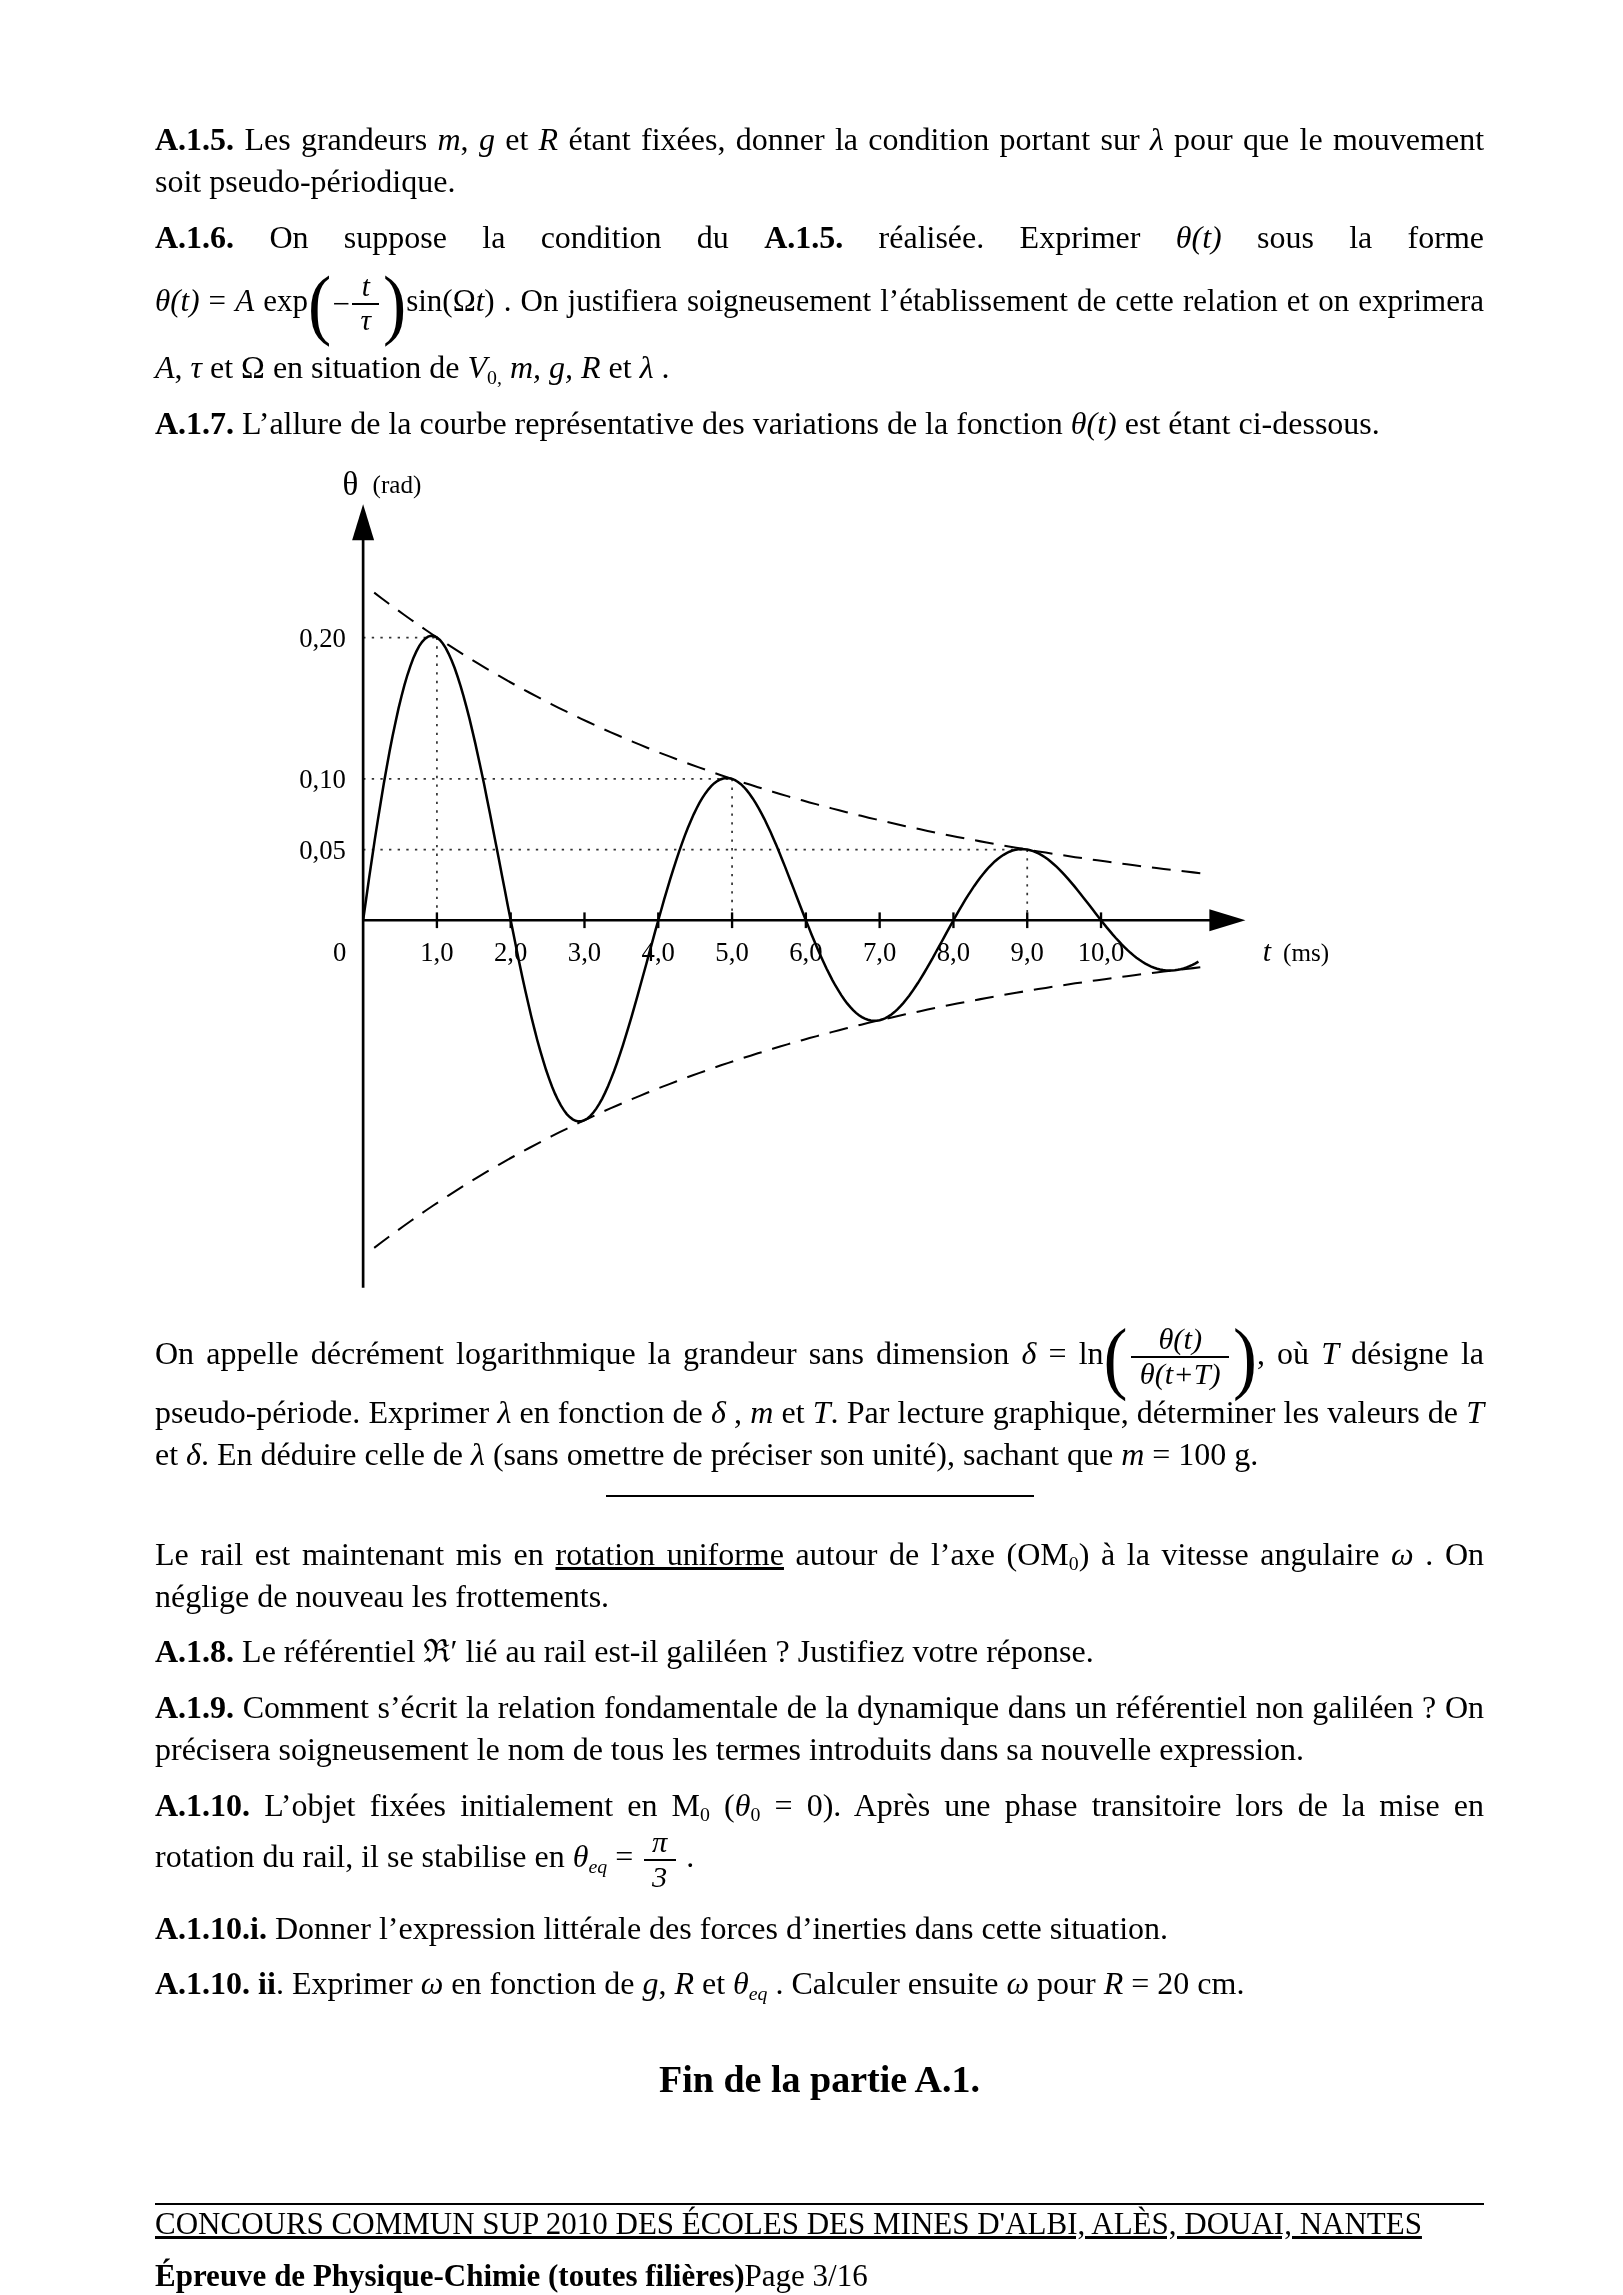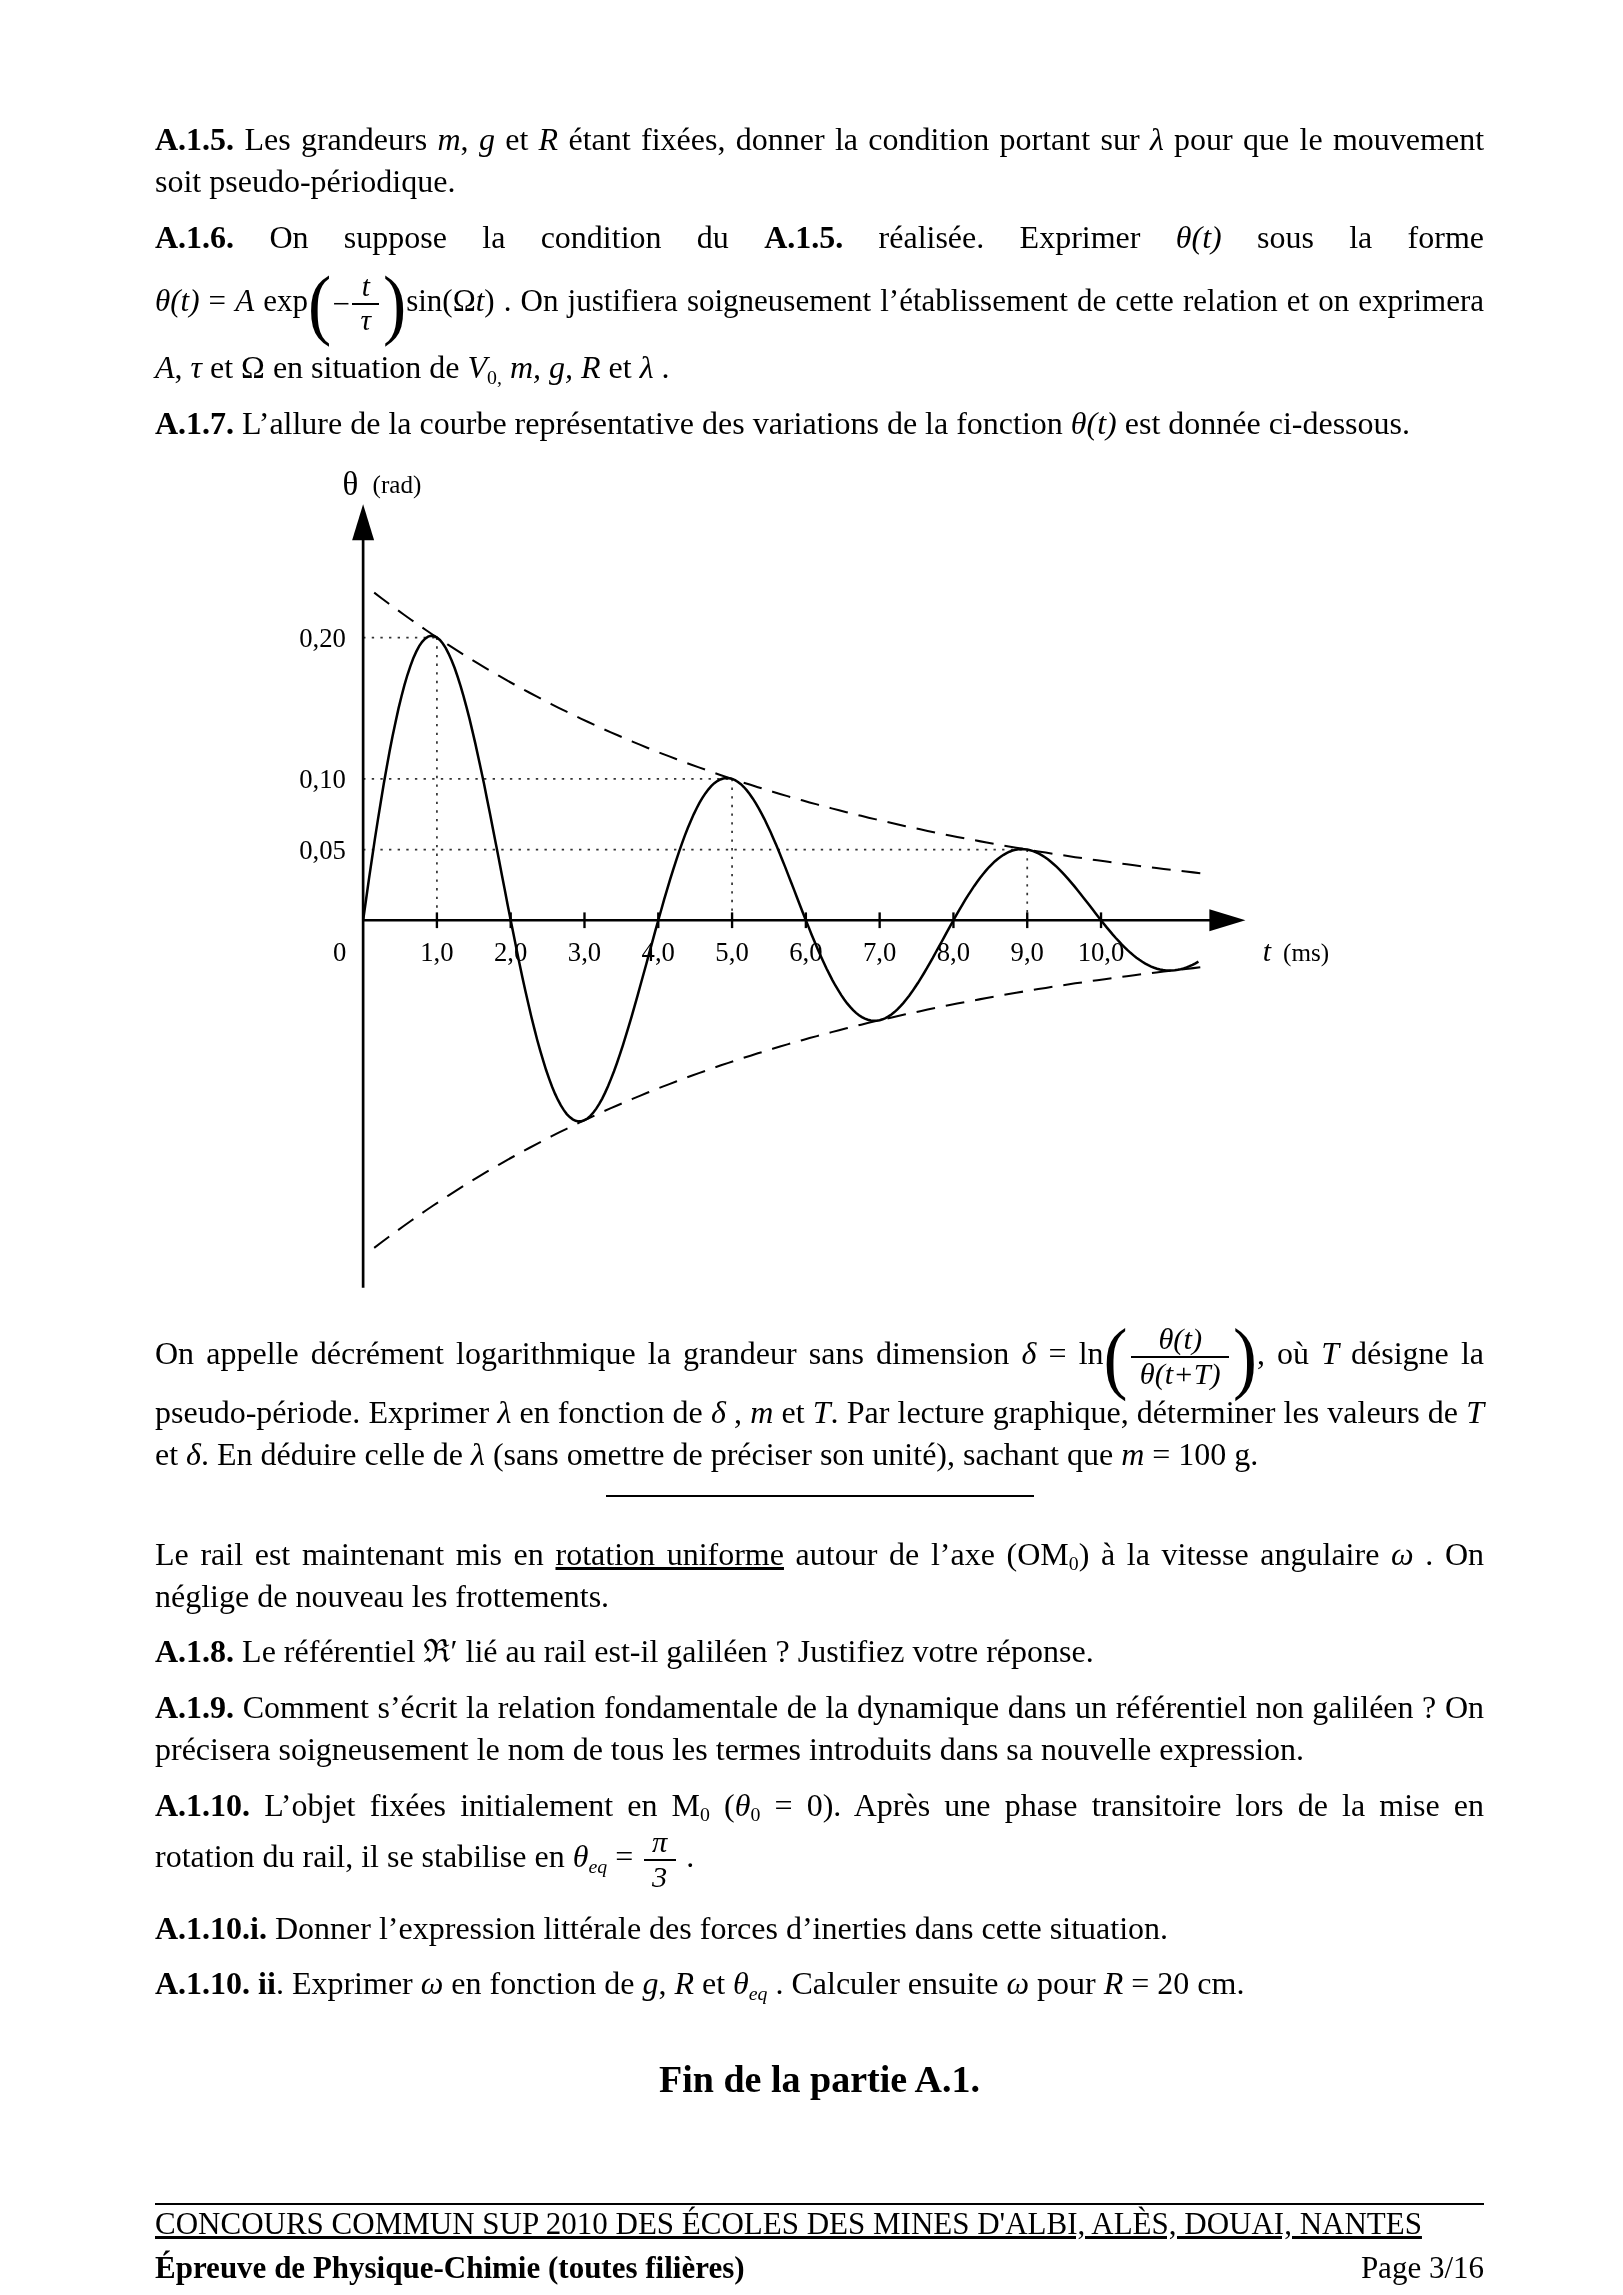--- a/index.html
+++ b/index.html
@@ -21,21 +21,21 @@
   .frac .den{border-top:2px solid #000;}
   .pgroup{display:inline-flex;align-items:center;vertical-align:middle;}
   .bigp{font-size:2.25em;font-weight:300;line-height:0;display:inline-block;transform:scaleY(1.12);}
   .pmid{display:inline-flex;align-items:center;padding:0 .04em;}
   .chart-fig{margin:0 0 7.9px 26px;}
   .hr-sep{width:428px;border-bottom:2.4px solid #000;margin:19px auto 36px;}
   .fin{text-align:center;font-weight:bold;font-size:38px;margin-top:49px;}
   .footer{position:absolute;left:155px;top:2203px;width:1329px;border-top:2.4px solid #000;
           padding-top:0;font-size:31px;line-height:1.25;}
   .footer .l1{text-decoration:underline;}
-  .footer .l2{display:flex;justify-content:space-between;margin-top:5px;font-family:Liberation Serif, serif;}
+  .footer .l2{display:flex;justify-content:flex-start;margin-top:13px;font-family:Liberation Serif, serif;}
   .footer .l2 .left{font-weight:bold;}
   
   #chart-svg text{font-family:"Liberation Serif","DejaVu Serif",serif;fill:#000;}
   #chart-svg .tlab{font-size:34px;}
   #chart-svg .ax{stroke:#000;stroke-width:3.4;}
   #chart-svg .tick{stroke:#000;stroke-width:3;}
   #chart-svg .curve{stroke:#000;stroke-width:3.2;}
   #chart-svg .env{stroke:#000;stroke-width:2.6;stroke-dasharray:24 14;}
   #chart-svg .dot{stroke:#333;stroke-width:2.2;stroke-dasharray:3 8;}
   #chart-svg .ylab{font-size:42px;}
@@ -54,21 +54,21 @@
         <span class="pmid">
           <span>− </span>
           <span class="frac">
             <span class="num">t</span>
             <span class="den">τ</span>
           </span>
         </span>
         <span class="bigp">)</span>
       </span><span>sin(Ω</span><span class="ital">t</span><span>)</span><span> . On justifiera soigneusement l’établissement de cette relation et on exprimera</span></p>
   <p class="para"><span class="ital">A</span><span>, </span><span class="ital">τ</span><span> et Ω en situation de </span><span class="ital">V</span><span class="subs">0,</span><span> </span><span class="ital">m, g, R</span><span> et </span><span class="ital">λ</span><span> .</span></p>
-  <p class="para"><span class="bold">A.1.7.</span><span> L’allure de la courbe représentative des variations de la fonction </span><span class="ital">θ(t)</span><span> est donnée ci-dessous.</span></p>
+  <p class="para"><span class="bold">A.1.7.</span><span> L’allure de la courbe représentative des variations de la fonction </span><span class="ital">θ(t)</span><span> est étant ci-dessous.</span></p>
 
   <figure class="chart-fig">
     <svg id="chart-svg" viewBox="0 0 1600 1080" width="1256" height="848" style="font-size:41px">
         <line x1="232" y1="230" x2="326" y2="230" class="dot"></line>
         <line x1="326" y1="230" x2="326" y2="590" class="dot"></line>
         <line x1="232" y1="410" x2="702" y2="410" class="dot"></line>
         <line x1="702" y1="410" x2="702" y2="590" class="dot"></line>
         <line x1="232" y1="500" x2="1078" y2="500" class="dot"></line>
         <line x1="1078" y1="500" x2="1078" y2="590" class="dot"></line>
         <line x1="232" y1="1058" x2="232" y2="92" class="ax"></line>

